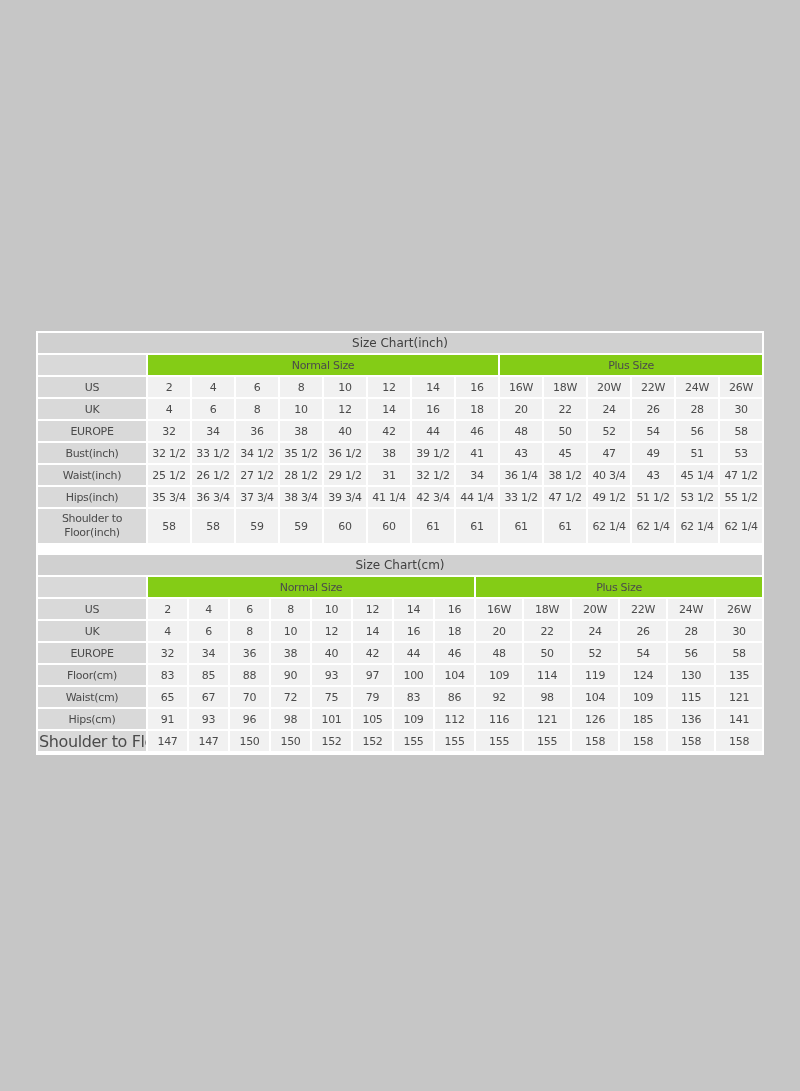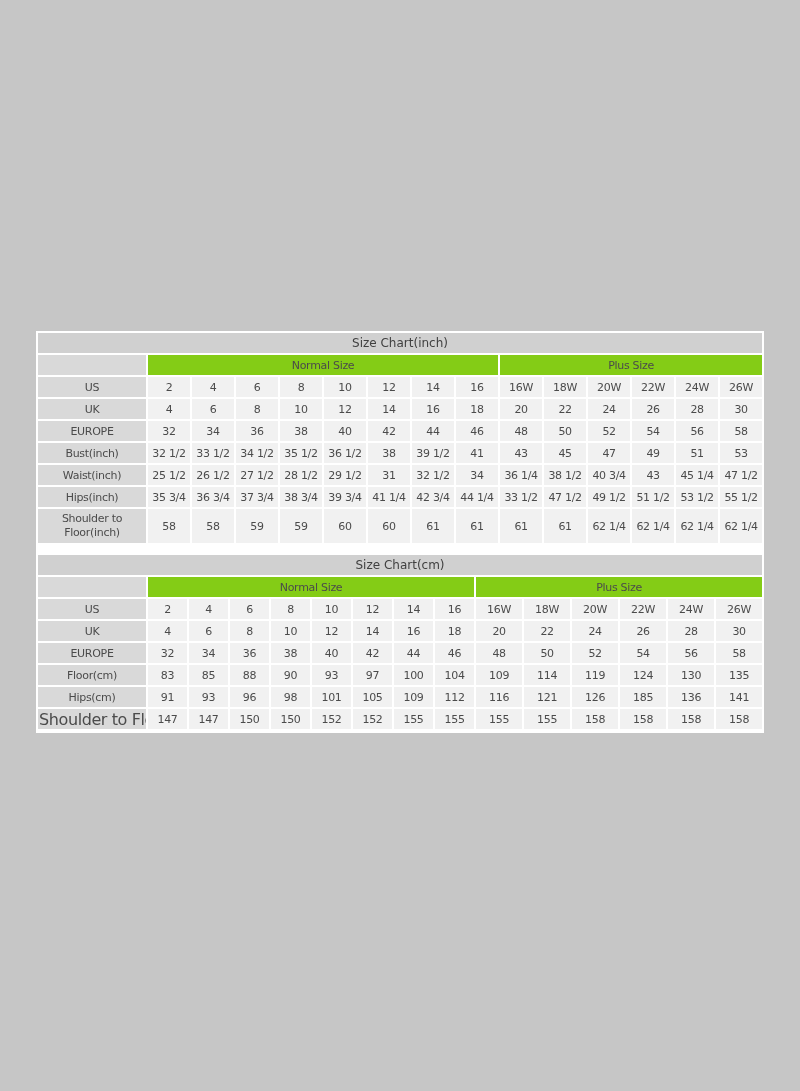--- a/index.html
+++ b/index.html
@@ -306,20 +306,37 @@
               <td class="data-cell">100</td>
               <td class="data-cell">104</td>
               <td class="data-cell">109</td>
               <td class="data-cell">114</td>
               <td class="data-cell">119</td>
               <td class="data-cell">124</td>
               <td class="data-cell">130</td>
               <td class="data-cell">135</td>
             </tr>
             <tr>
+              <td class="label-cell">Waist(cm)</td>
+              <td class="data-cell">65</td>
+              <td class="data-cell">67</td>
+              <td class="data-cell">70</td>
+              <td class="data-cell">72</td>
+              <td class="data-cell">75</td>
+              <td class="data-cell">79</td>
+              <td class="data-cell">83</td>
+              <td class="data-cell">86</td>
+              <td class="data-cell">92</td>
+              <td class="data-cell">98</td>
+              <td class="data-cell">104</td>
+              <td class="data-cell">109</td>
+              <td class="data-cell">115</td>
+              <td class="data-cell">121</td>
+            </tr>
+            <tr>
               <td class="label-cell">Hips(cm)</td>
               <td class="data-cell">91</td>
               <td class="data-cell">93</td>
               <td class="data-cell">96</td>
               <td class="data-cell">98</td>
               <td class="data-cell">101</td>
               <td class="data-cell">105</td>
               <td class="data-cell">109</td>
               <td class="data-cell">112</td>
               <td class="data-cell">116</td>

